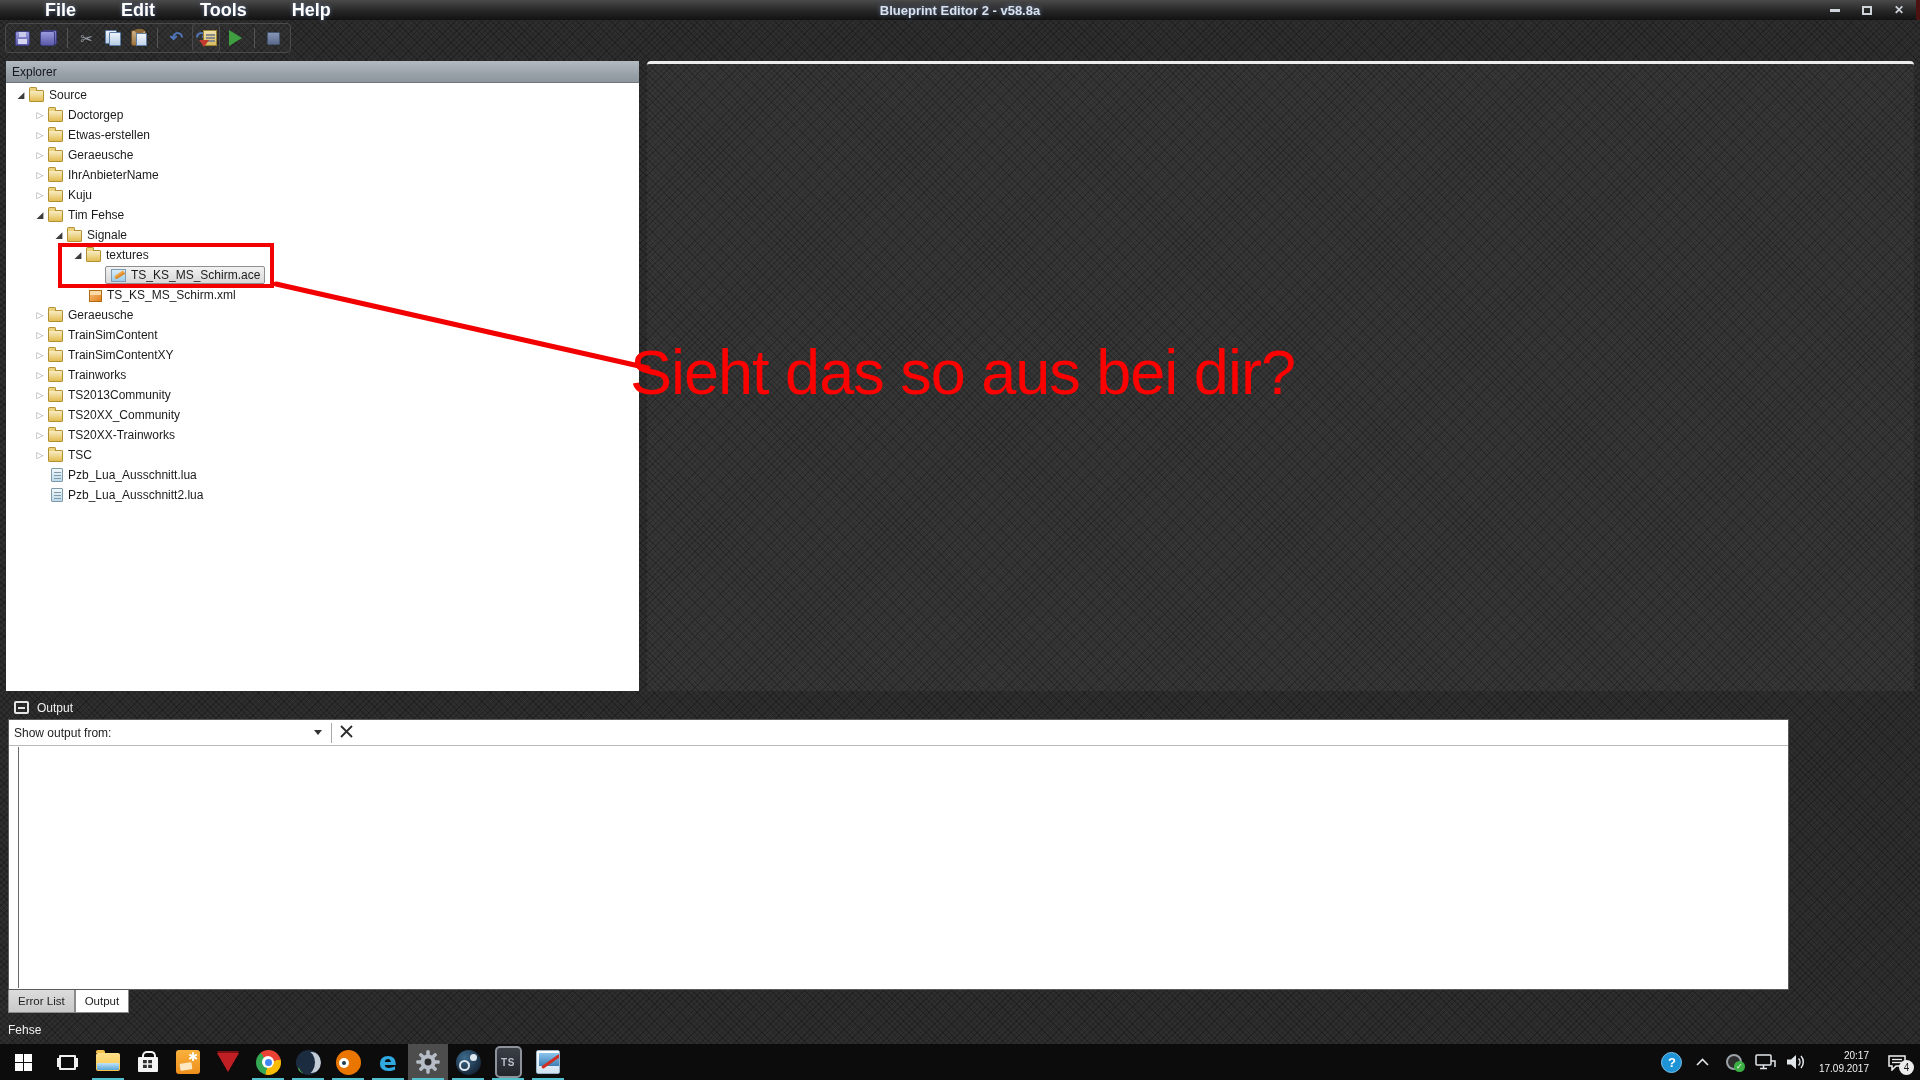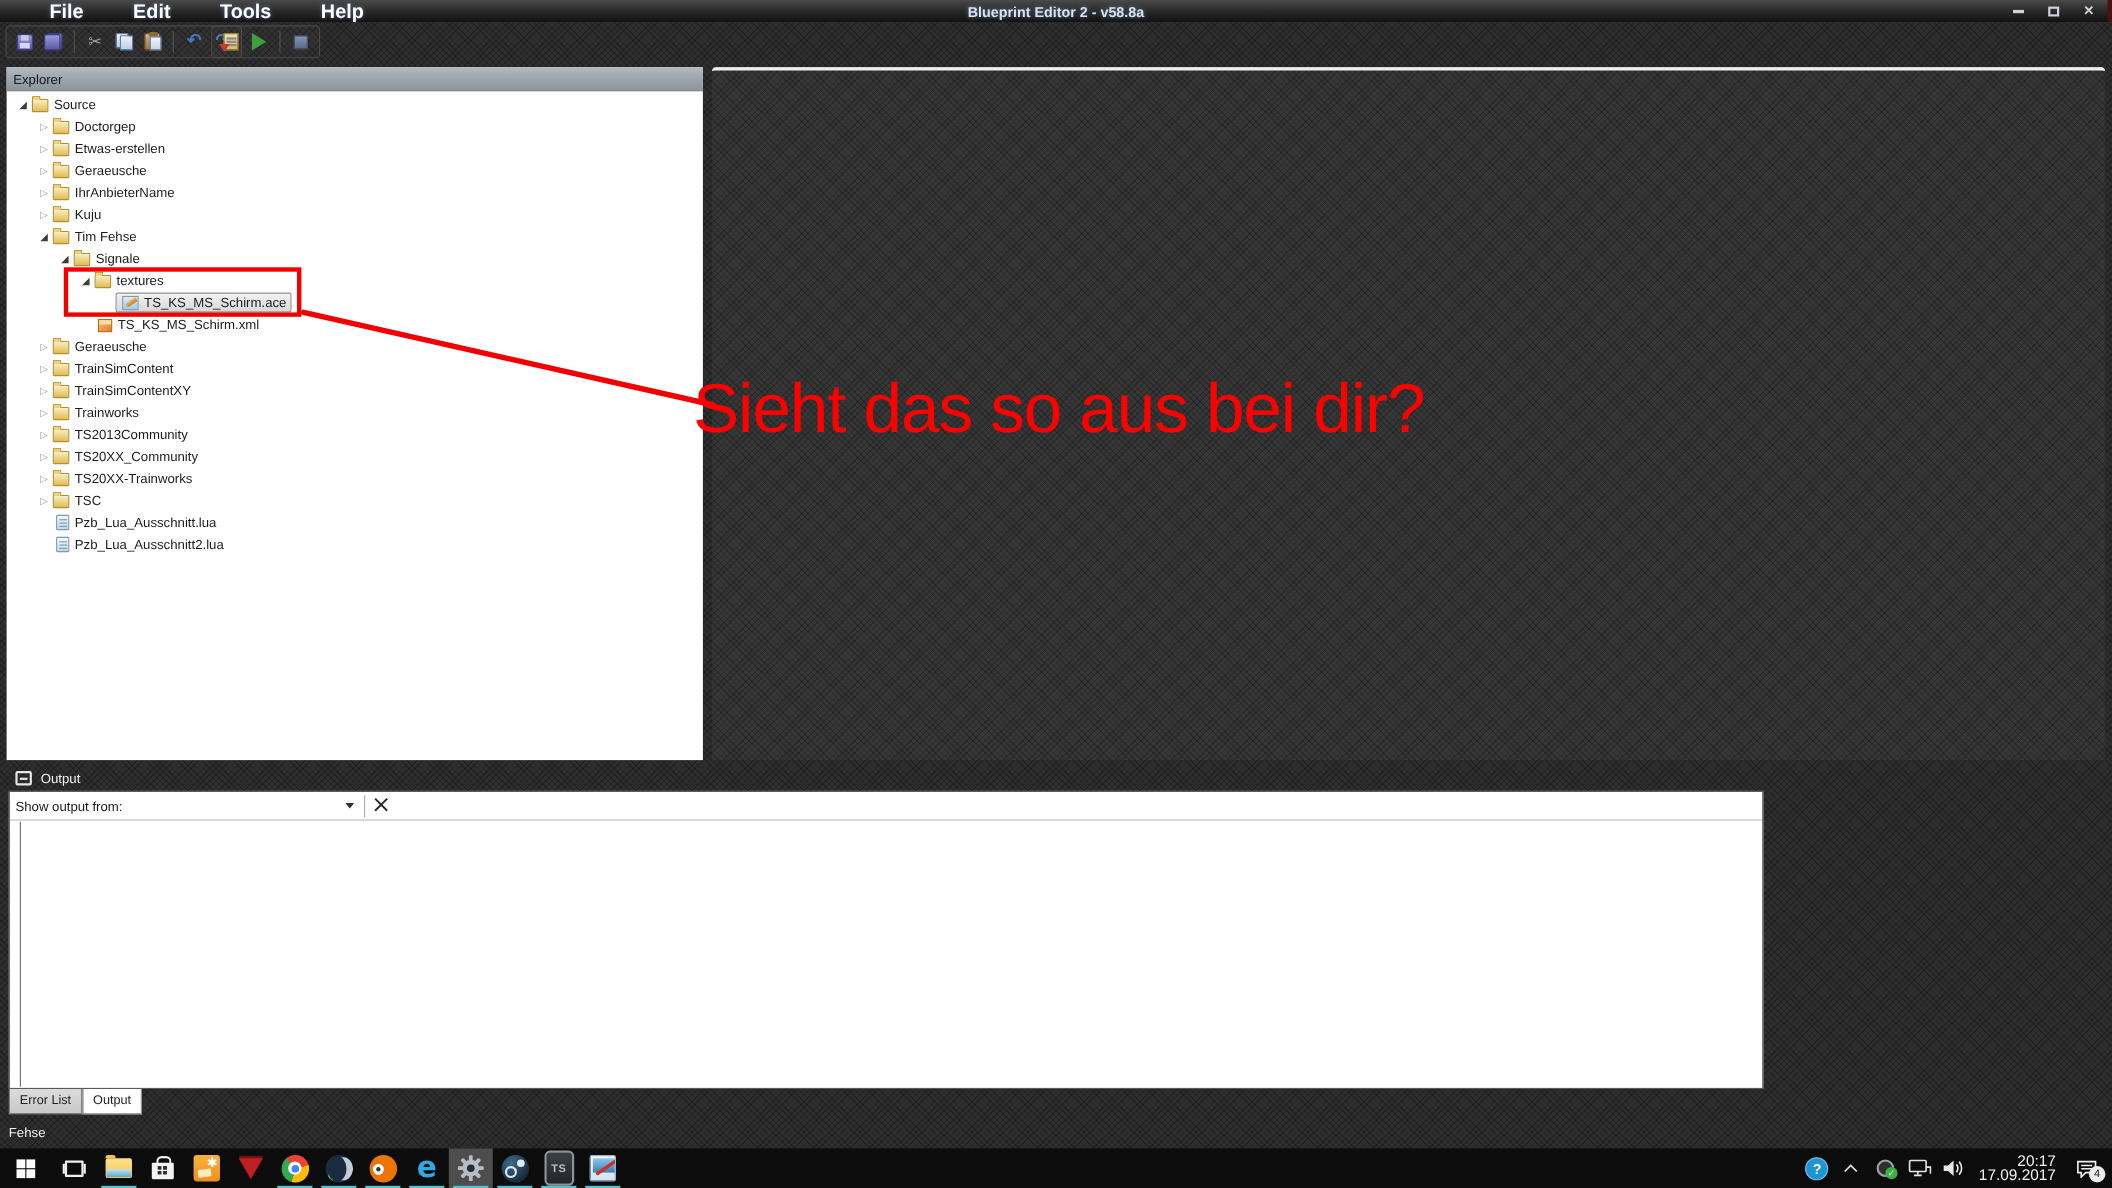--- a/index.html
+++ b/index.html
@@ -87,21 +87,21 @@
   .anno-svg { position:absolute; inset:0; width:1920px; height:1080px; z-index:29; pointer-events:none; }
   .anno-text { position:absolute; left:630px; top:336px; z-index:30; color:#fb0200;
                font-size:63px; letter-spacing:-1px; }
 
   
   .output-header { position:absolute; left:6px; top:698px; width:1908px; height:19px; display:flex; align-items:center; }
   .collapse-btn { width:15px; height:13px; border:2px solid #e6e6e6; border-radius:2px; margin-left:8px;
                   display:flex; align-items:center; justify-content:center; }
   .collapse-btn span { display:block; width:7px; height:2px; background:#e6e6e6; }
   .output-title { color:#f2f2f2; font-size:12px; margin-left:8px; }
-  .output-box { position:absolute; left:8px; top:719px; width:1595px; height:271px; background:#fff; border:1px solid #5a5a5a;text-align:right; }
+  .output-box { position:absolute; left:8px; top:719px; width:1781px; height:271px; background:#fff; border:1px solid #5a5a5a;text-align:right; }
   .output-toolbar { height:26px; border-bottom:1px solid #b9b9b9; display:flex; align-items:center; font-size:12px; color:#1b1b1b; position:relative; }
   .output-filter-label { margin-left:5px; }
   .dd-caret { position:absolute; left:305px; top:10px; width:0; height:0; border-left:4px solid transparent; border-right:4px solid transparent; border-top:5px solid #333; }
   .ot-sep { position:absolute; left:322px; top:3px; width:1px; height:20px; background:#a9a9a9; }
   .clear-x { position:absolute; left:330px; top:4px; }
   .output-content { position:absolute; left:9px; top:27px; right:1px; bottom:1px; background:#fff; border-left:1px solid #6a6a6a; }
   .tabs { position:absolute; left:8px; top:990px; display:flex; z-index:3; }
   .tab { height:23px; padding:0 9px; font-size:11.5px; display:flex; align-items:center;
          border:1px solid #8a8a8a; border-top:none; color:#222; }
   .tab.inactive { background:linear-gradient(#dcdcdc,#c9c9c9); }
@@ -120,21 +120,21 @@
   .search-box { width:344px; background:#3c3c3c; display:flex; align-items:center; margin:0; padding:0 10px; gap:10px; }
   .cortana-ring { width:17px; height:17px; border:2.5px solid #e4e8ec; border-radius:50%; flex:none; }
   .search-text { color:#c9c9c9; font-size:13.5px; flex:1; }
   .taskview { width:42px; display:flex; align-items:center; justify-content:center; }
   .tv-rect { width:17px; height:15px; border:2px solid #f0f0f0; border-radius:1px; box-shadow:-5px 0 0 -3px #f0f0f0, 5px 0 0 -3px #f0f0f0; }
   .app-btn { width:40px; position:relative; display:flex; align-items:center; justify-content:center; }
   .app-btn.active { background:#4d4d4d; }
   .app-btn .underline { position:absolute; left:4px; right:4px; bottom:0; height:2px; background:#53c1ce; }
   .tray { margin-left:auto; display:flex; align-items:center; gap:7px; padding-right:6px; }
   .tray-ic { width:24px; height:28px; display:flex; align-items:center; justify-content:center; position:relative; }
-  .clockbox { text-align:right; color:#f2f2f2; font-size:14px; line-height:13px; padding:0 4px; }
+  .clockbox { text-align:right; color:#f2f2f2; font-size:10px; line-height:13px; padding:0 4px; }
   .noti { position:relative; width:34px; height:28px; display:flex; align-items:center; justify-content:center; }
   .noti-badge { position:absolute; right:0px; bottom:1px; width:15px; height:15px; border-radius:50%;
                 background:#ececec; color:#1a1a1a; font-size:10px; display:flex; align-items:center; justify-content:center; }
 
   
   .g-folder { width:24px; height:18px; background:linear-gradient(#ffe08a,#f6c44d); border-radius:2px; position:relative; }
   .g-folder::before { content:""; position:absolute; left:0; top:-3px; width:9px; height:3px; background:#f6c44d; border-radius:2px 2px 0 0; }
   .g-folder::after { content:""; position:absolute; left:1px; bottom:1px; width:22px; height:7px; background:linear-gradient(#bfe3f7,#5aa7d8); border-radius:1px; }
   .g-store { position:relative; width:20px; height:15px; background:#f4f4f4; border-radius:1px; margin-top:5px; }
   .g-store::before { content:""; position:absolute; left:4px; top:-6px; width:10px; height:6px; border:2px solid #f4f4f4; border-bottom:none; border-radius:5px 5px 0 0; }

